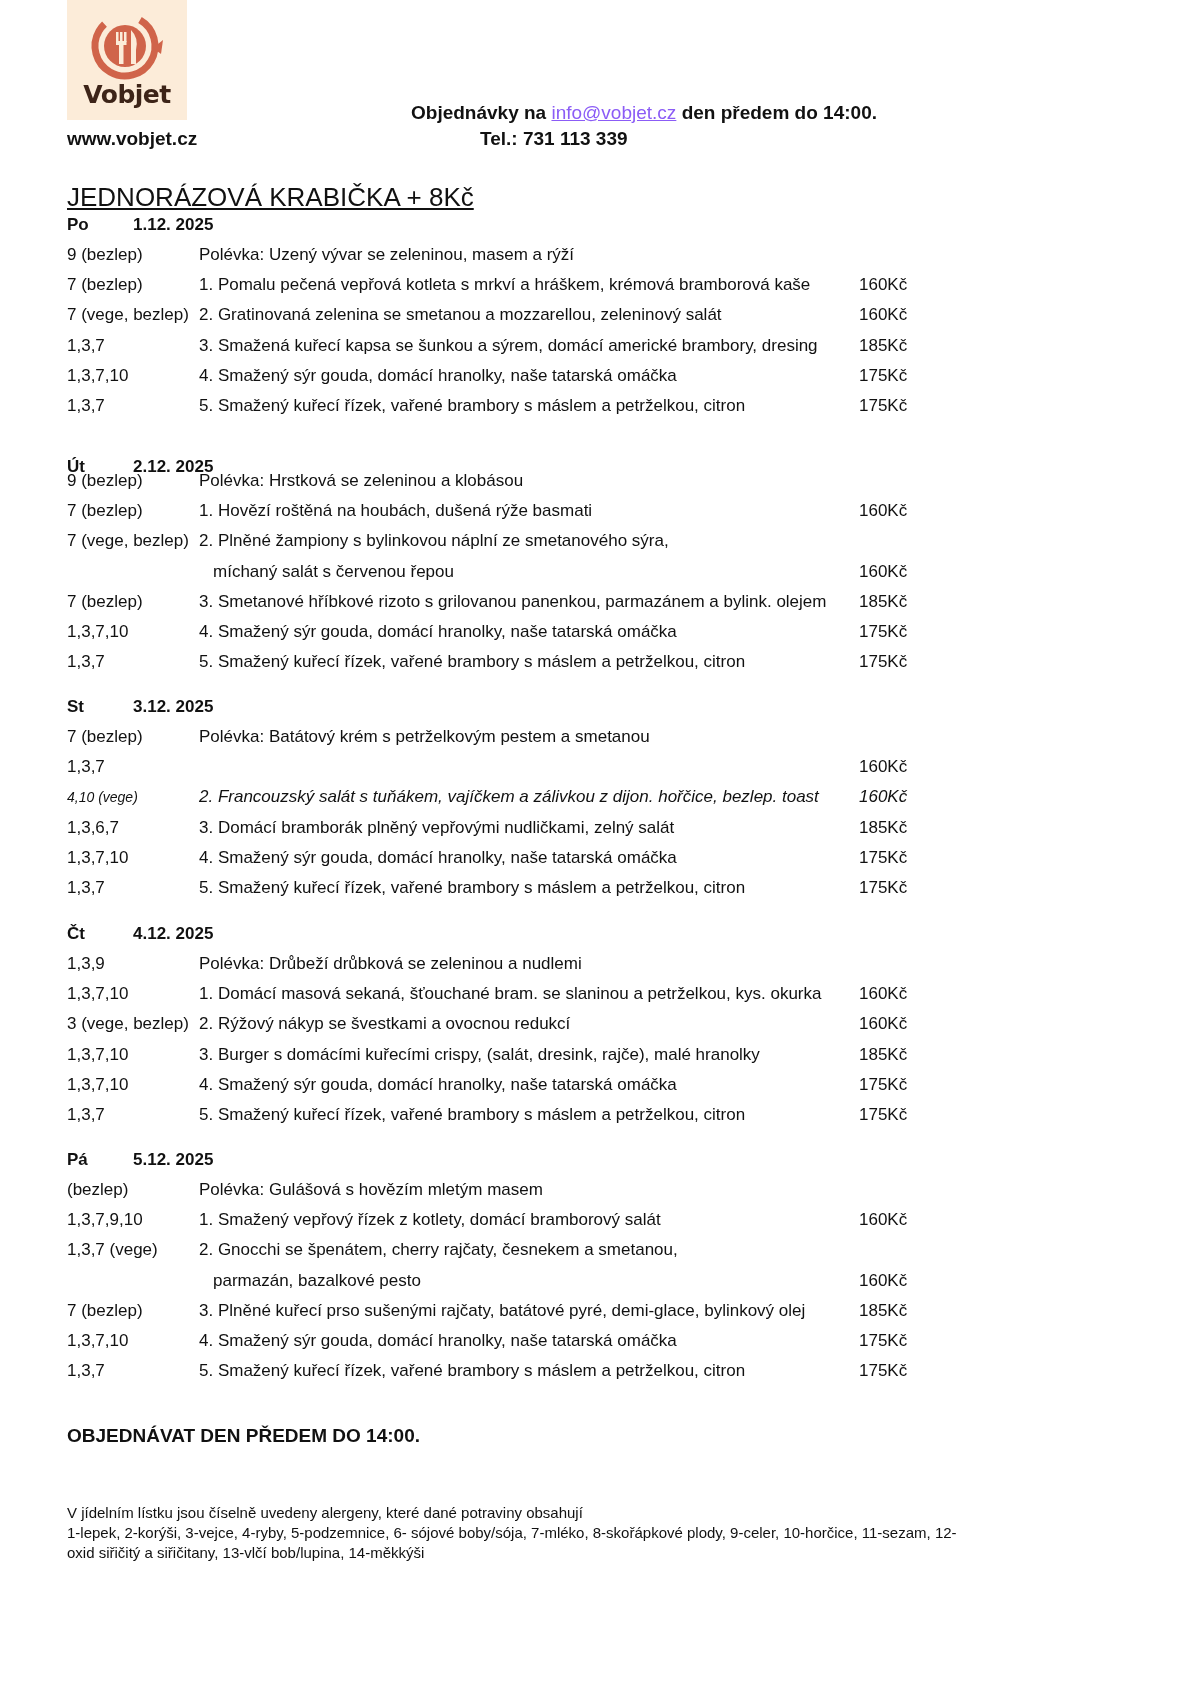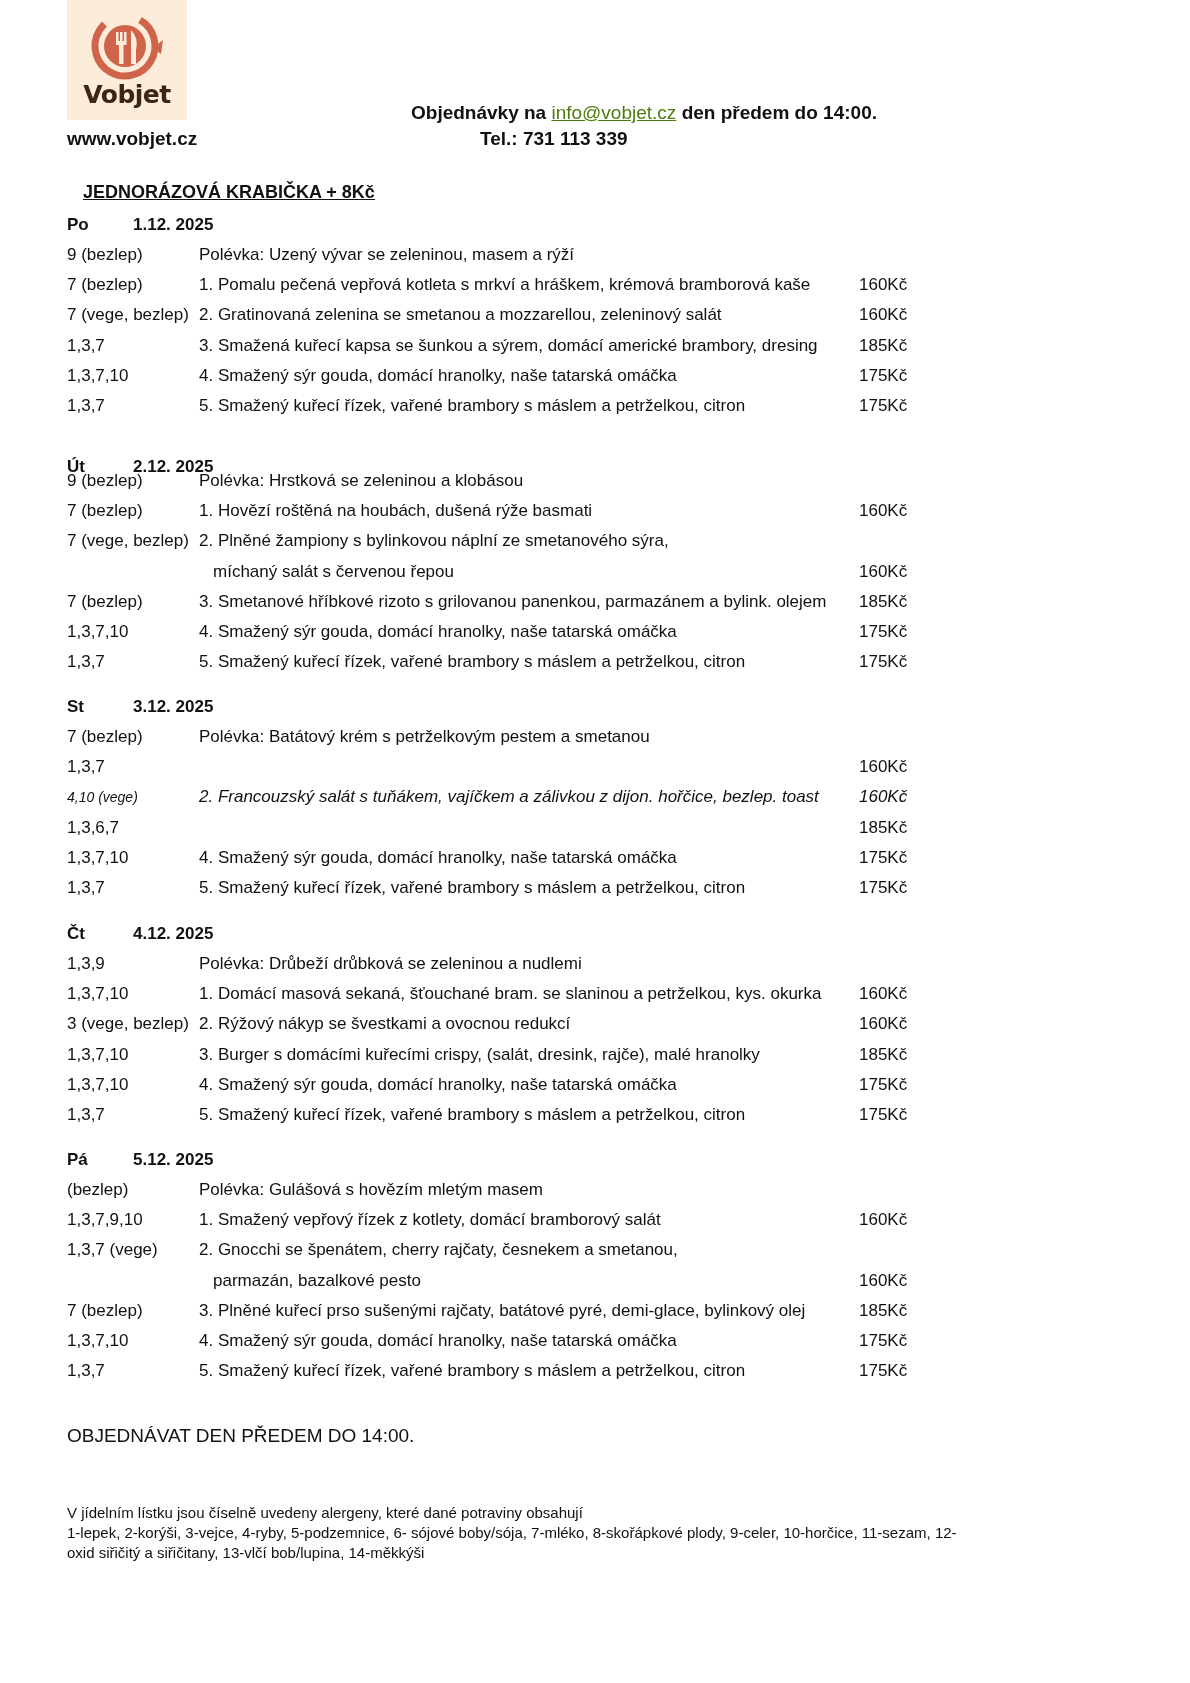--- a/index.html
+++ b/index.html
@@ -4,33 +4,33 @@
 <style>
   html, body { margin:0; padding:0; background:#ffffff; }
   body { width:1190px; height:1683px; position:relative; overflow:hidden;
          font-family:"Liberation Sans", "DejaVu Sans", sans-serif; color:#111; }
   .logo { position:absolute; left:67px; top:0; width:120px; height:120px; background:#fcecd9; }
   .logo svg { position:absolute; left:22px; top:10px; }
   .logo .brand { position:absolute; left:0; width:120px; top:80px; text-align:center;
                  font-family:"DejaVu Sans", sans-serif; font-weight:bold; font-size:25px; color:#3d2418; letter-spacing:-0.5px; }
   .website { position:absolute; left:67px; top:128px; font-weight:bold; font-size:19px;text-align:right; }
   .contact1 { position:absolute; left:411px; top:102px; font-weight:bold; font-size:19px; white-space:nowrap; }
-  .contact1 .email { color:#4d7c0f; text-decoration:underline; font-weight:normal; }
+  .contact1 .email { color:#8b5cf6; text-decoration:underline; font-weight:normal; }
   .contact2 { position:absolute; left:480px; top:128px; font-weight:bold; font-size:19px; }
-  .section-title { position:absolute; left:67px; top:182px; font-weight:bold; font-size:18px; text-decoration:underline;margin-left:16px; }
+  .section-title { position:absolute; left:67px; top:182px; font-weight:normal; font-size:26px; text-decoration:underline; }
   .day { position:absolute; left:0; width:1190px; }
   .day-head { position:absolute; left:67px; font-weight:bold; font-size:17px; white-space:nowrap; }
   .day-head .dname { display:inline-block; width:66px; }
   .row { position:absolute; left:0; width:1190px; height:30px; font-size:17px; white-space:nowrap; }
   .row .al { position:absolute; left:67px; }
   .row .al.small { font-size:14px; top:2px; }
   .row .dish { position:absolute; left:199px; }
   .row .dish.cont { left:213px; }
   .row .price { position:absolute; left:859px; }
-  .closing { position:absolute; left:67px; top:1425px; font-weight:normal; font-size:19px; }
+  .closing { position:absolute; left:67px; top:1425px; font-weight:bold; font-size:19px; }
   .footer { position:absolute; left:67px; top:1503px; font-size:15px; line-height:20px; width:980px; }
 </style>
 </head>
 <body>
 
 <div class="logo">
   <svg width="78" height="72" viewBox="0 0 78 72">
     <circle cx="36" cy="36" r="30" fill="none" stroke="#d0644a" stroke-width="7" stroke-dasharray="150 40" transform="rotate(-60 36 36)"></circle>
     <polygon points="64,38 74,30 72,44" fill="#d0644a"></polygon>
     <circle cx="36" cy="36" r="21" fill="#d0644a"></circle>
@@ -136,20 +136,21 @@
         <span class="al">1,3,7</span>
         <span class="price">160Kč</span>
       </div>
       <div class="row" style="top: 90.4px; font-style: italic;">
         <span class="al small">4,10 (vege)</span>
         <span class="dish">2. Francouzský salát s tuňákem, vajíčkem a zálivkou z dijon. hořčice, bezlep. toast</span>
         <span class="price">160Kč</span>
       </div>
       <div class="row" style="top: 120.6px;">
         <span class="al">1,3,6,7</span>
+        <span class="dish">3. Domácí bramborák plněný vepřovými nudličkami, zelný salát</span>
         <span class="price">185Kč</span>
       </div>
       <div class="row" style="top: 150.8px;">
         <span class="al">1,3,7,10</span>
         <span class="dish">4. Smažený sýr gouda, domácí hranolky, naše tatarská omáčka</span>
         <span class="price">175Kč</span>
       </div>
       <div class="row" style="top: 181px;">
         <span class="al">1,3,7</span>
         <span class="dish">5. Smažený kuřecí řízek, vařené brambory s máslem a petrželkou, citron</span>

